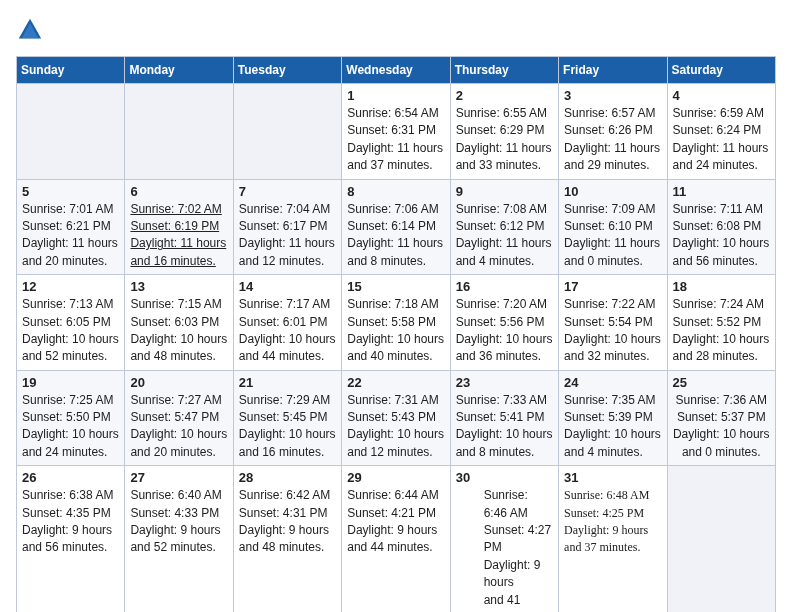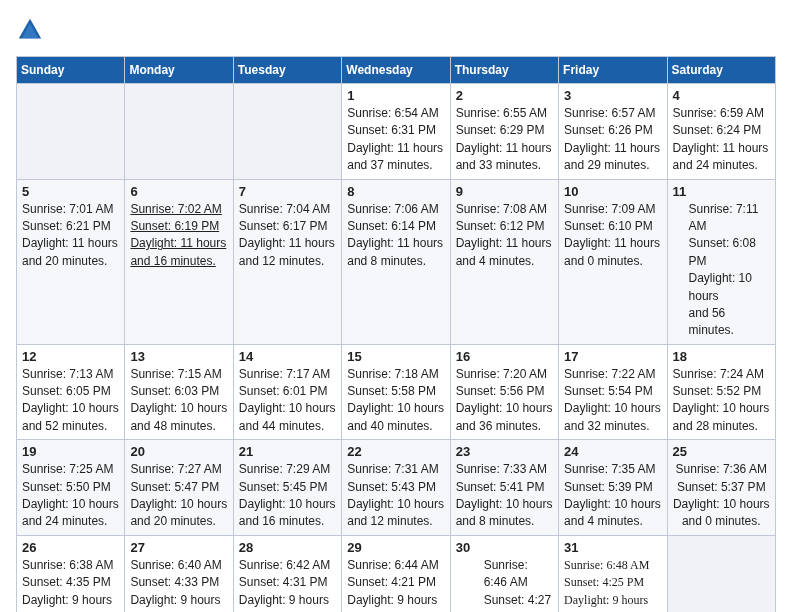--- a/index.html
+++ b/index.html
@@ -190,21 +190,21 @@
         </td>
         <td>
           <span class="day-number">10</span>
           <div class="day-info" style="white-space: pre-line;">Sunrise: 7:09 AM
 Sunset: 6:10 PM
 Daylight: 11 hours
 and 0 minutes.</div>
         </td>
         <td>
           <span class="day-number">11</span>
-          <div class="day-info" style="white-space: pre-line; margin-left: 16px;">Sunrise: 7:11 AM
+          <div class="day-info" style="white-space: pre-line;">Sunrise: 7:11 AM
 Sunset: 6:08 PM
 Daylight: 10 hours
 and 56 minutes.</div>
         </td>
       </tr>
       <tr>
         <td>
           <span class="day-number">12</span>
           <div class="day-info" style="white-space: pre-line;">Sunrise: 7:13 AM
 Sunset: 6:05 PM

